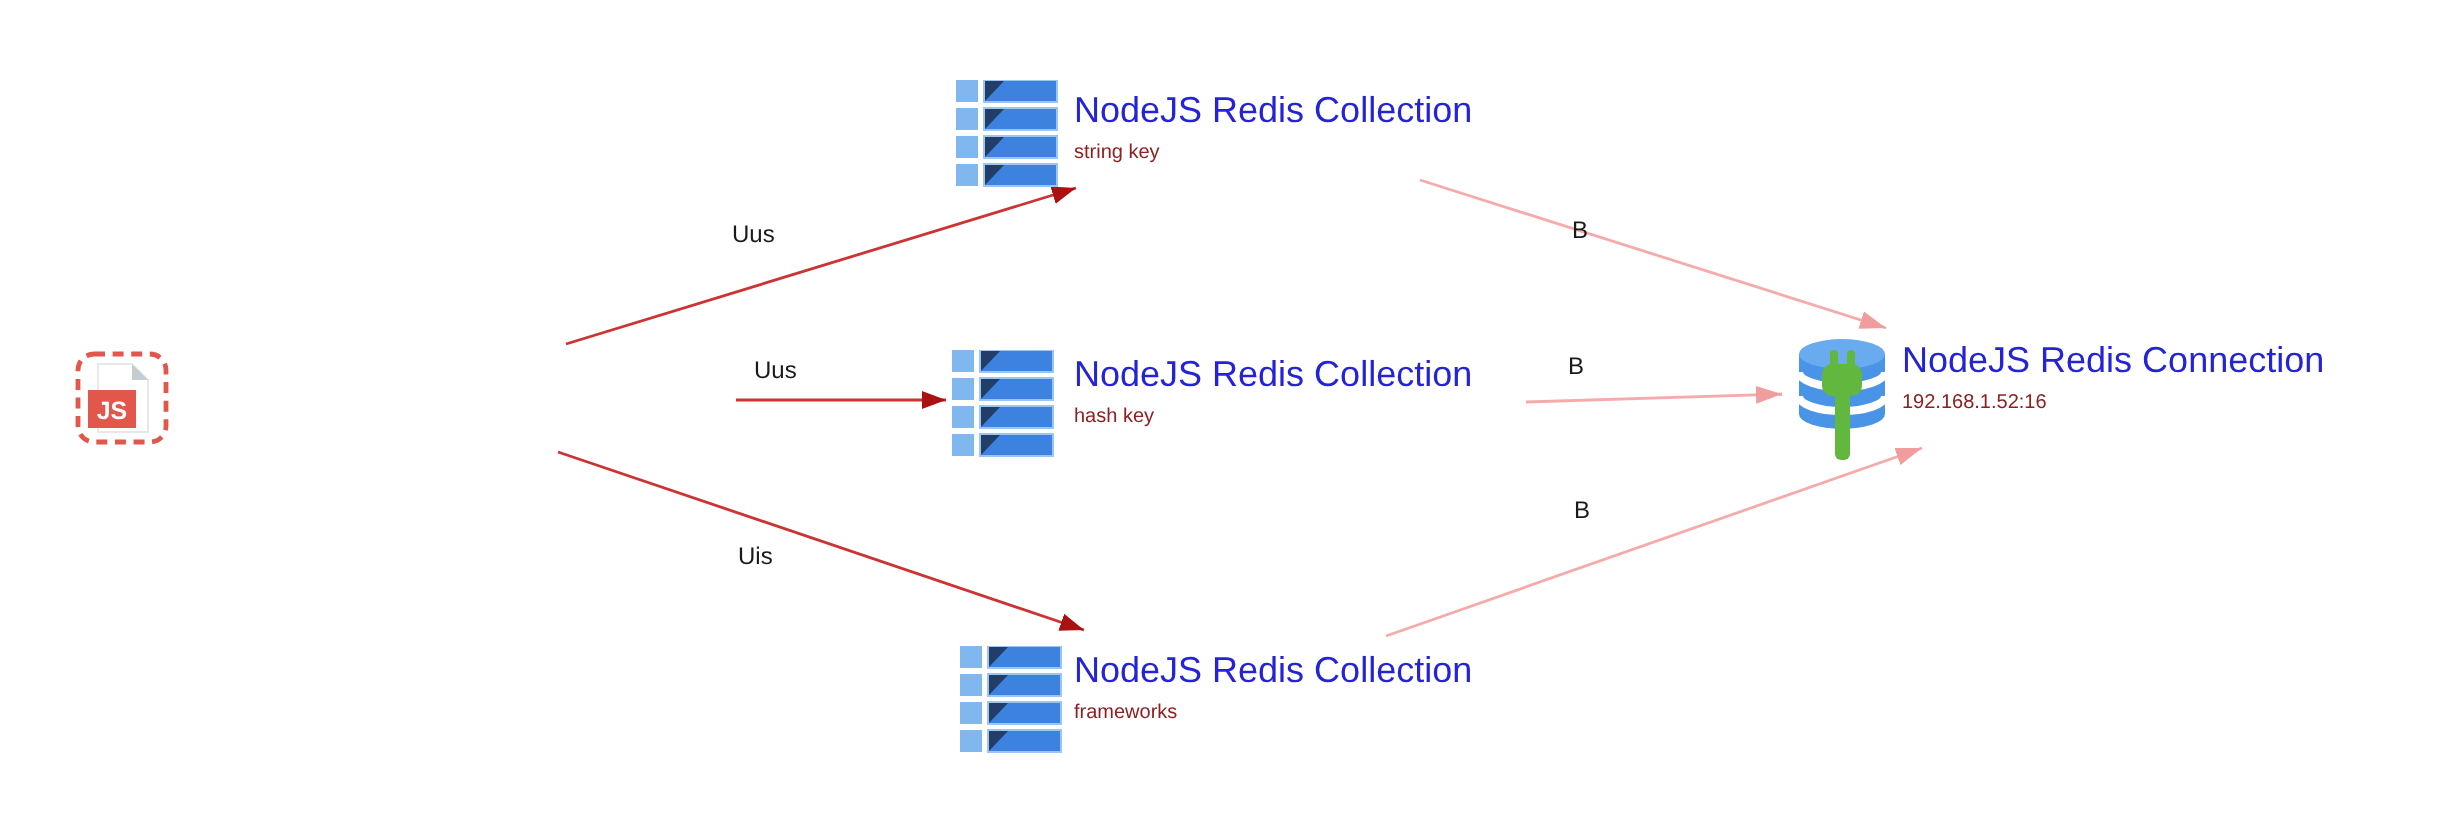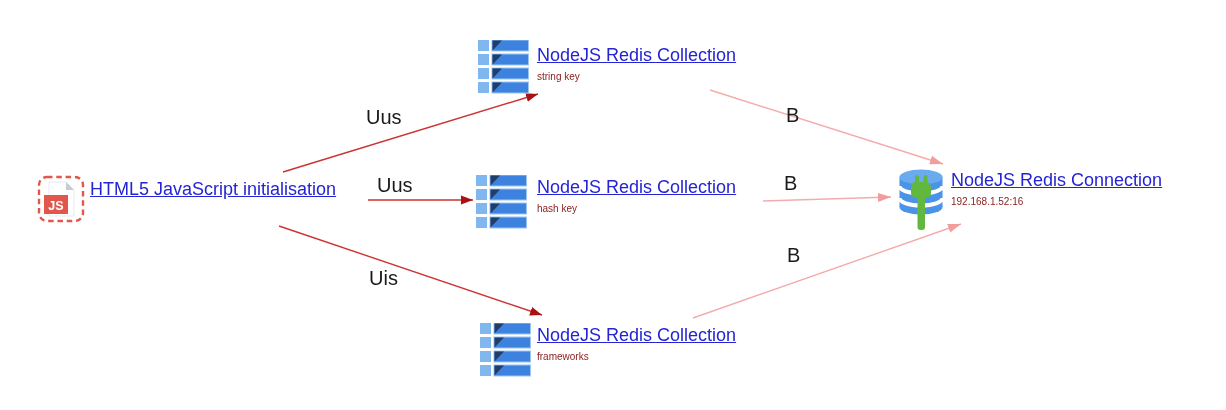--- a/index.html
+++ b/index.html
@@ -6,33 +6,32 @@
   .canvas{
     position:relative;
     width:1226px;height:410px;
     background:#ffffff;
     font-family:"Liberation Sans", sans-serif;
     overflow:hidden;
   }
   .edges{position:absolute;left:0;top:0;}
   .edge-label{
     position:absolute;
-    font-size:20px;line-height:19px;
+    font-size:12px;line-height:19px;
     color:#1a1a1a;
     white-space:nowrap;
     text-align:center;
   }
   .node{position:absolute;}
   .icon{position:absolute;display:block;line-height:0;text-decoration:underline;}
   .texts{position:absolute;white-space:nowrap;}
   .title{
     display:block;
     font-size:18px;line-height:21px;
     color:#2424d6;
-    text-decoration:underline;
     cursor:pointer;
   }
   .subtitle{
     font-size:10px;line-height:18px;
     color:#8b2121;
     margin-top:2px;
   }
 </style>
 </head>
 <body>
@@ -67,21 +66,20 @@
     <span class="icon" style="left:0;top:0">
       <svg width="48" height="48" viewBox="0 0 48 48">
         <rect x="2" y="2" width="44" height="44" rx="8" fill="none" stroke="#e2574c" stroke-width="2.4" stroke-dasharray="5.5 3.8"></rect>
         <path d="M12,7 h17 l8,8 v26 h-25 z" fill="#ffffff" stroke="#e6e9eb" stroke-width="1"></path>
         <path d="M29,7 l8,8 h-8 z" fill="#c4cbd1"></path>
         <rect x="7" y="20" width="24" height="19" fill="#e2574c"></rect>
         <text x="19" y="34.5" text-anchor="middle" font-size="12.5" font-weight="bold" fill="#ffffff" font-family="Liberation Sans, sans-serif">JS</text>
       </svg>
     </span>
     <div class="texts" style="left:53px;top:4px">
-      <a class="title">HTML5 JavaScript initialisation</a>
     </div>
   </div>
 
   <div class="node" style="left:477px;top:38px">
     <span class="icon" style="left:1px;top:2px">
       <svg width="51" height="54" viewBox="0 0 51 54">
         <g>
           <rect x="0" y="0" width="11" height="11" fill="#7fb7ee"></rect>
           <rect x="14" y="0" width="36.5" height="11" fill="#3c82de" stroke="#9cc6f2" stroke-width="1"></rect>
           <path d="M14.5,0.5 L24,0.5 L14.5,10.5 Z" fill="#223e68"></path>

